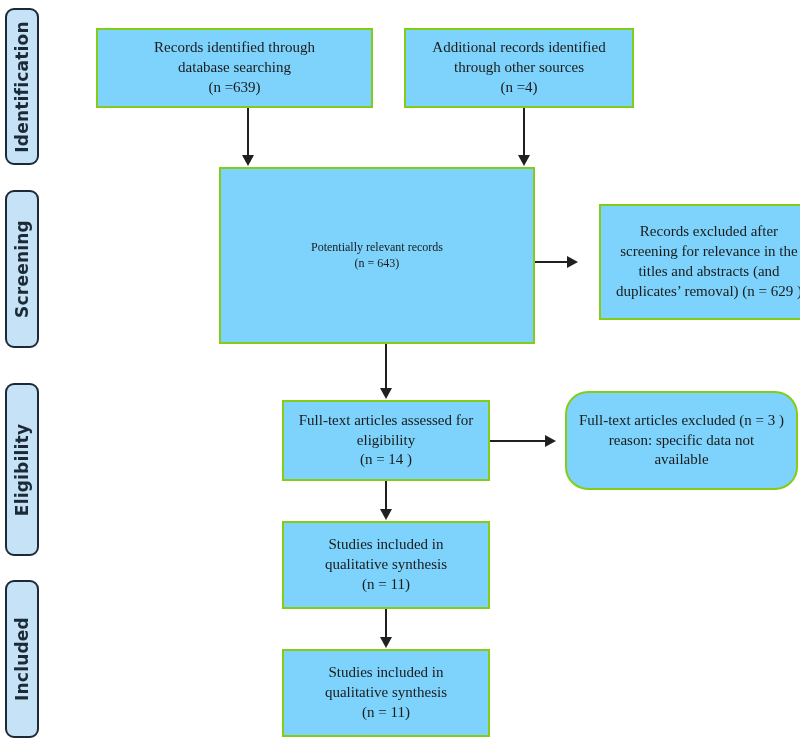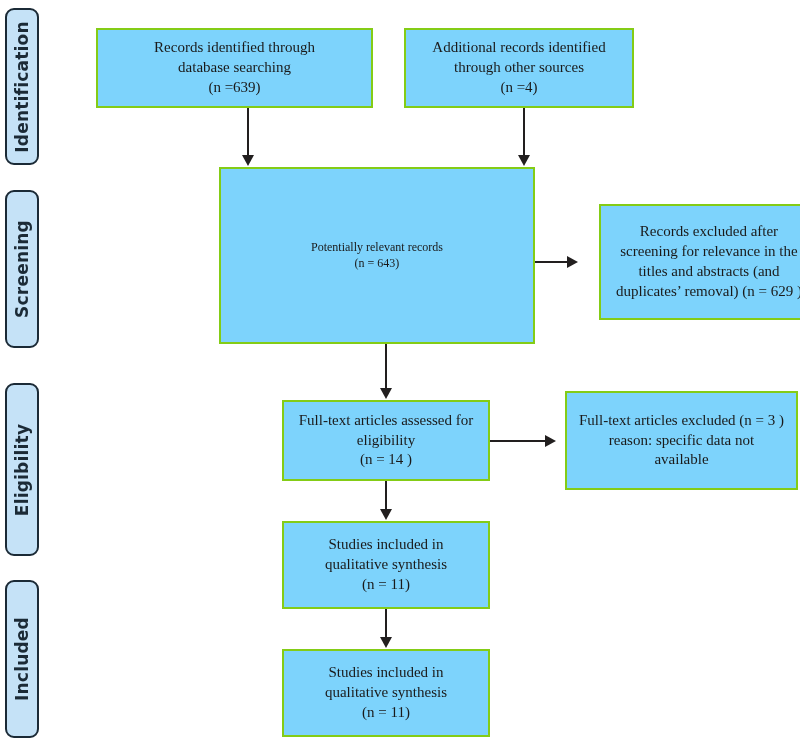--- a/index.html
+++ b/index.html
@@ -142,21 +142,21 @@
 
   <div class="vline" style="left:385px; top:344px; height:45px;"></div>
   <div class="arrow-down" style="left:380px; top:388px;"></div>
 
   <div class="flow-box" style="left:282px; top:400px; width:208px; height:81px;">
     <span class="box-text">Full-text articles assessed for
 eligibility
 (n = 14 )</span>
   </div>
 
-  <div class="flow-box" style="left:565px; top:391px; width:233px; height:99px;">
+  <div class="flow-box" style="left:565px; top:391px; width:233px; height:99px;border-radius:23px;">
     <span class="box-text">Full-text articles excluded (n = 3 )
 reason: specific data not
 available</span>
   </div>
 
   <div class="hline" style="left:490px; top:440px; width:57px;"></div>
   <div class="arrow-right" style="left:545px; top:435px;"></div>
 
   <div class="vline" style="left:385px; top:481px; height:29px;"></div>
   <div class="arrow-down" style="left:380px; top:509px;"></div>

